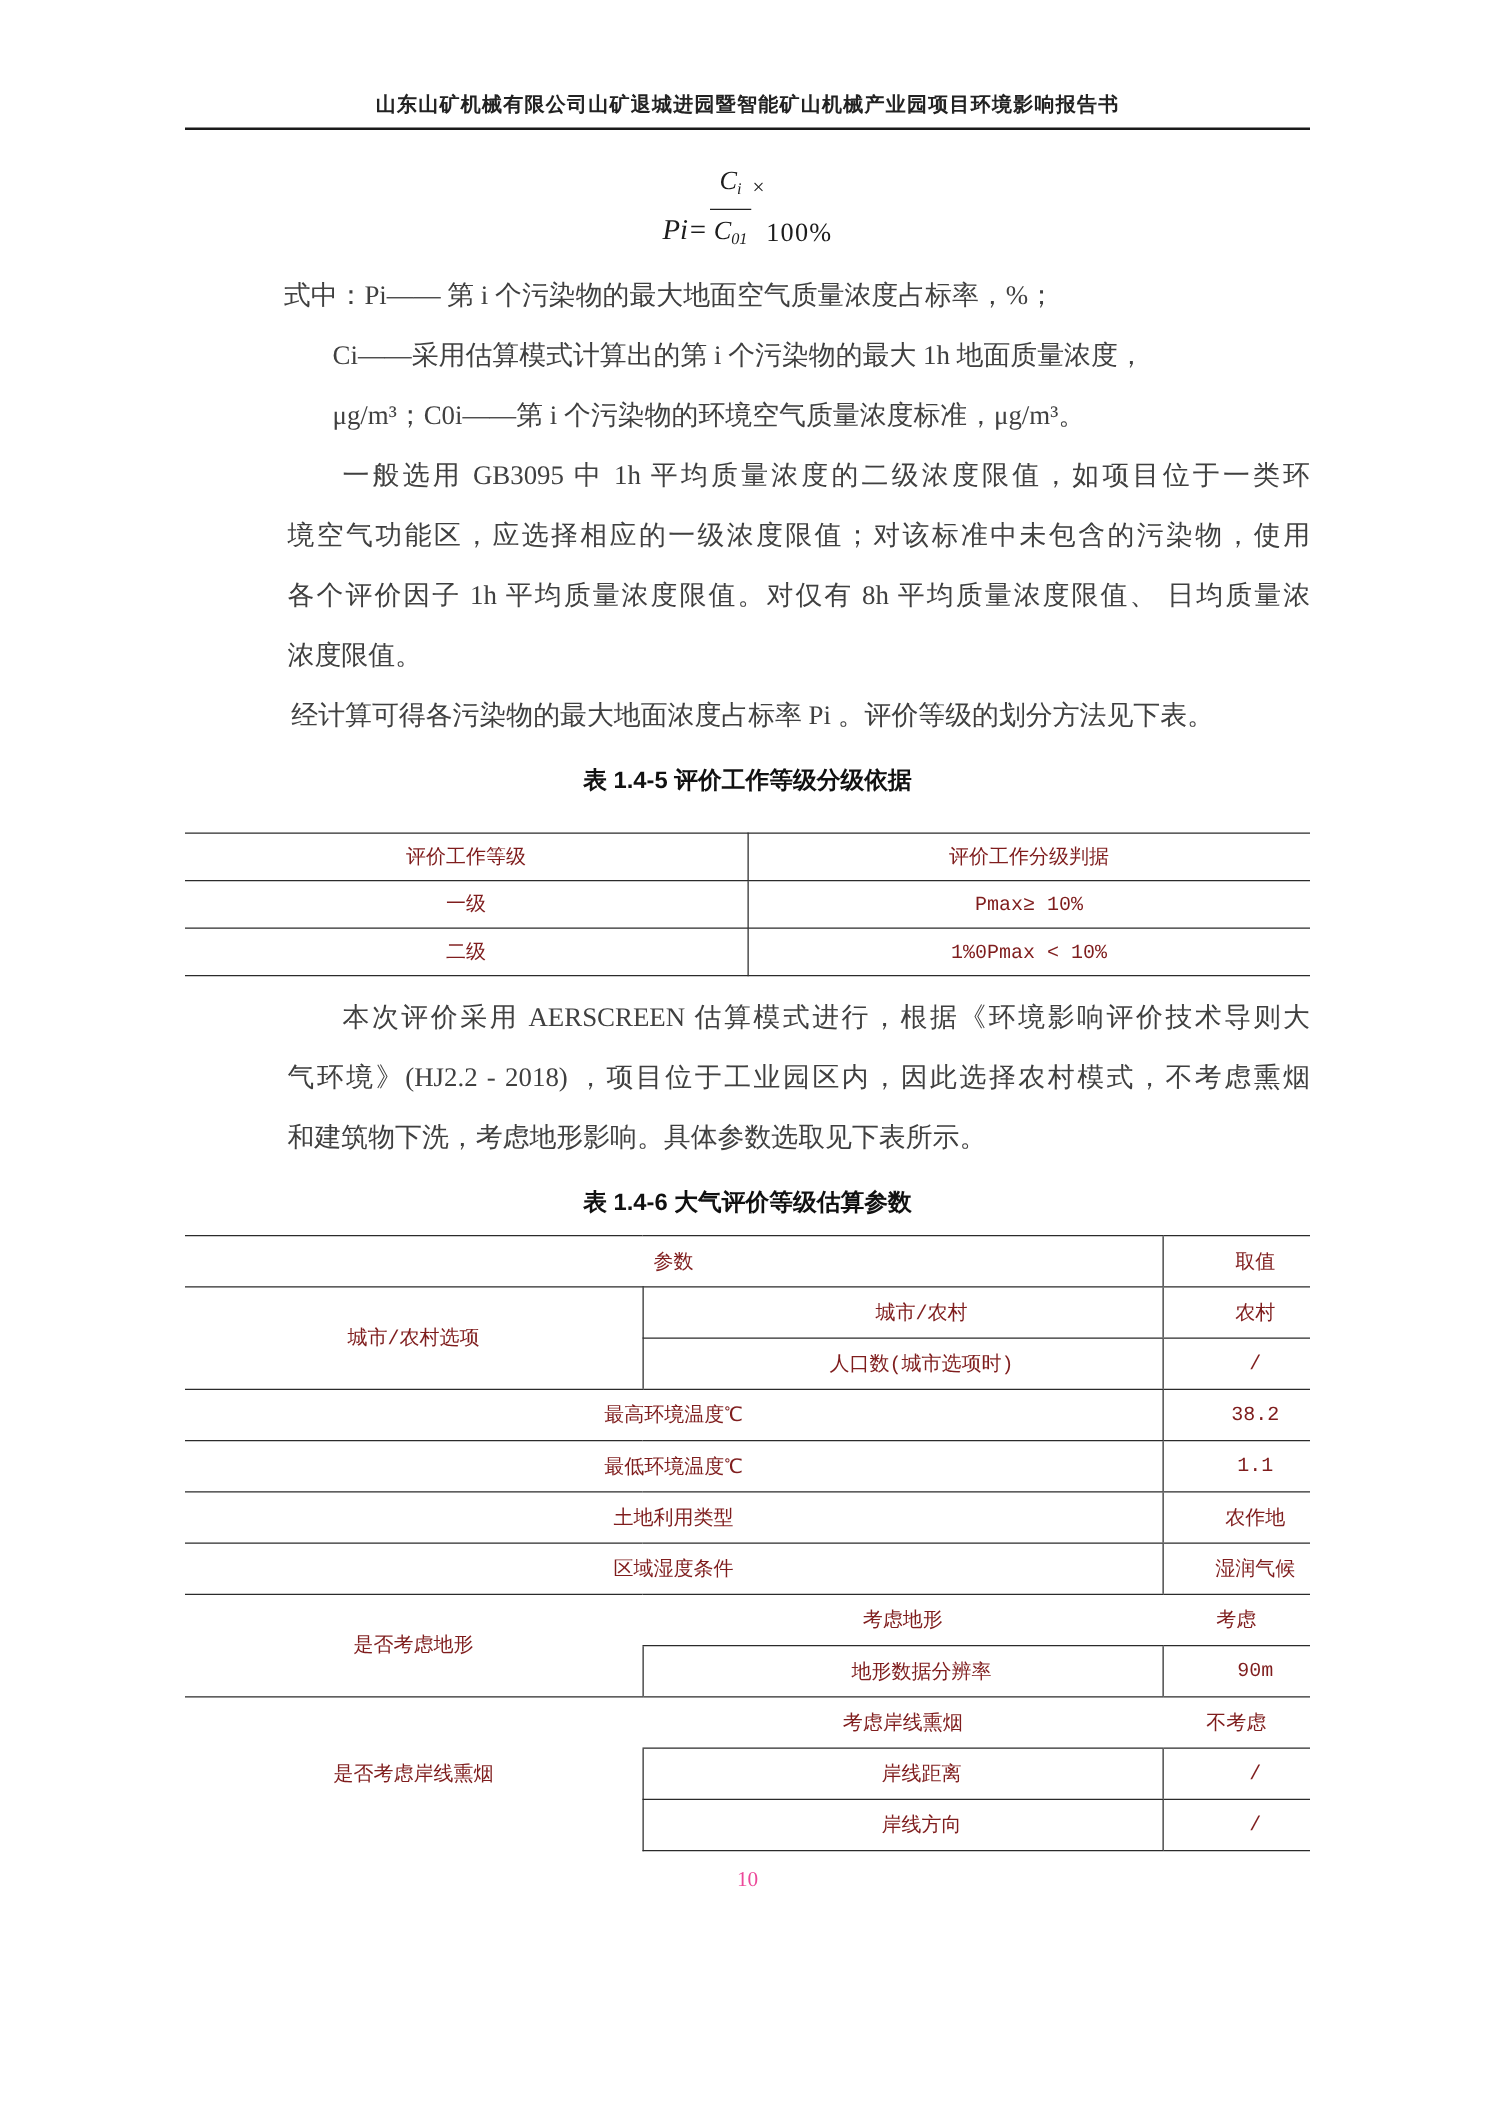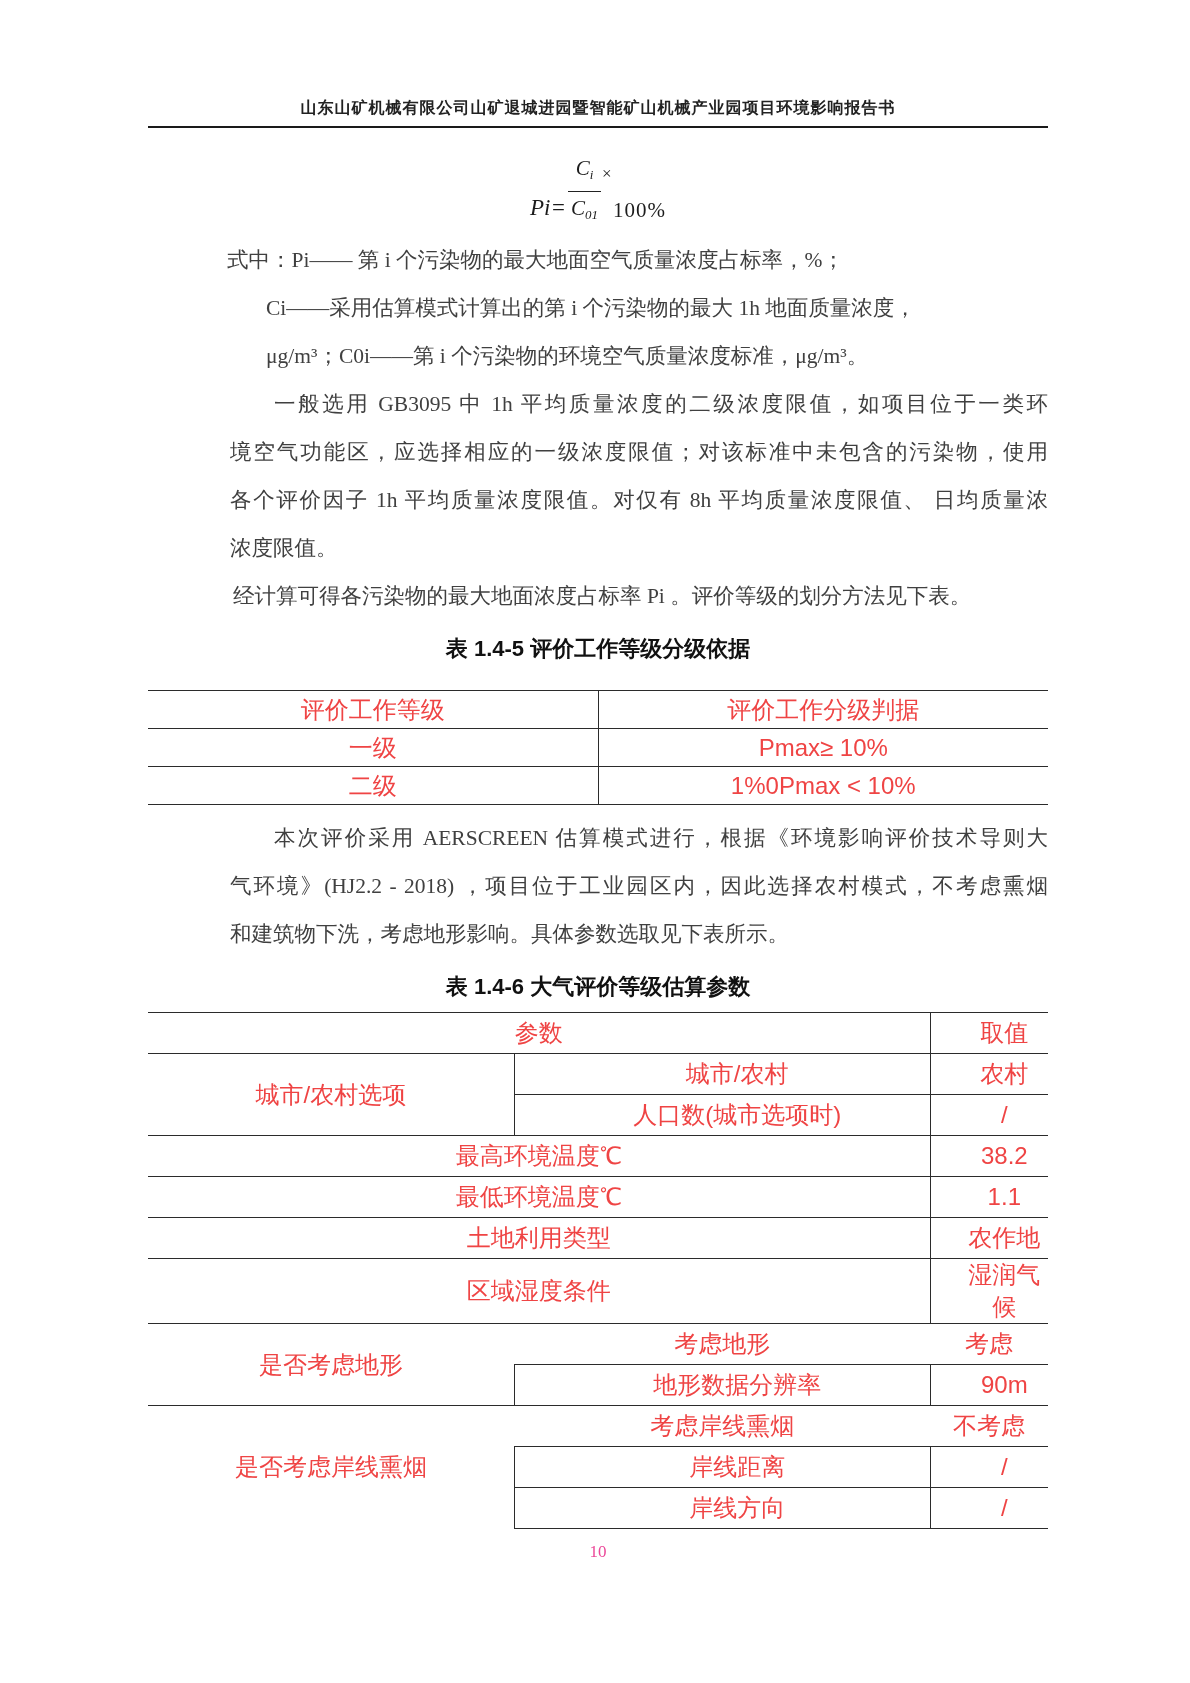--- a/index.html
+++ b/index.html
@@ -13,21 +13,20 @@
 
   
   .doc-header {
     padding-top:74px;
     text-align:center;
     font-size:16px;
     letter-spacing:1px;
     color:#222;
     font-family:Liberation Serif, serif;
     font-weight:600;
-    margin-top:24px;
   }
   .header-rule { border-bottom:2px solid #1a1a1a; margin-top:7px; height:0; }
 
   
   .formula {
     margin-top:24px;
     display:flex; justify-content:center; align-items:flex-end;
     font-family:"Liberation Serif","DejaVu Serif",serif;
   }
   .f-lhs { font-style:italic; font-size:23px; line-height:32px; }
@@ -43,33 +42,33 @@
   .line, .jpara { font-size:21.5px; line-height:48px; color:#404040;margin-left:41px; }
   .p1 { padding-left:38px; margin-top:12px; }
   .p-hang { padding-left:77px; }
   .jline { text-align:justify; text-align-last:justify; }
   .indent2 { padding-left:44px; }
   .p5 { padding-left:44px; }
 
   
   .tbl-title {
     text-align:center; font-weight:bold;
-    font-size:22px; line-height:30px;
+    font-size:19px; line-height:30px;
     font-family:"Liberation Sans","DejaVu Sans",sans-serif;
     color:#111;
   }
   .tbl-title-1 { margin-top:14px; }
   .tbl-title-2 { margin-top:14px; }
 
   
   table { border-collapse:collapse; width:100%; table-layout:fixed; }
   td {
     text-align:center; vertical-align:middle; padding:0;
-    font-size:24px; color:#ef4444;
-    font-family:Liberation Sans, sans-serif;
+    font-size:16px; color:#7f1d1d;
+    font-family:Liberation Mono, monospace;
   }
   .t1 { margin-top:26px; }
   .t1 td { height:37px; border-bottom:1.5px solid #2b2b2b; }
   .t1 tr:first-child td { border-top:1.5px solid #2b2b2b; }
   .t1 .c1 { border-right:1.5px solid #2b2b2b; }
 
   .t2 { margin-top:10px; }
   .t2 td { height:40px; }
   .bt { border-top:1.5px solid #2b2b2b; }
   .bb { border-bottom:1.5px solid #2b2b2b; }

